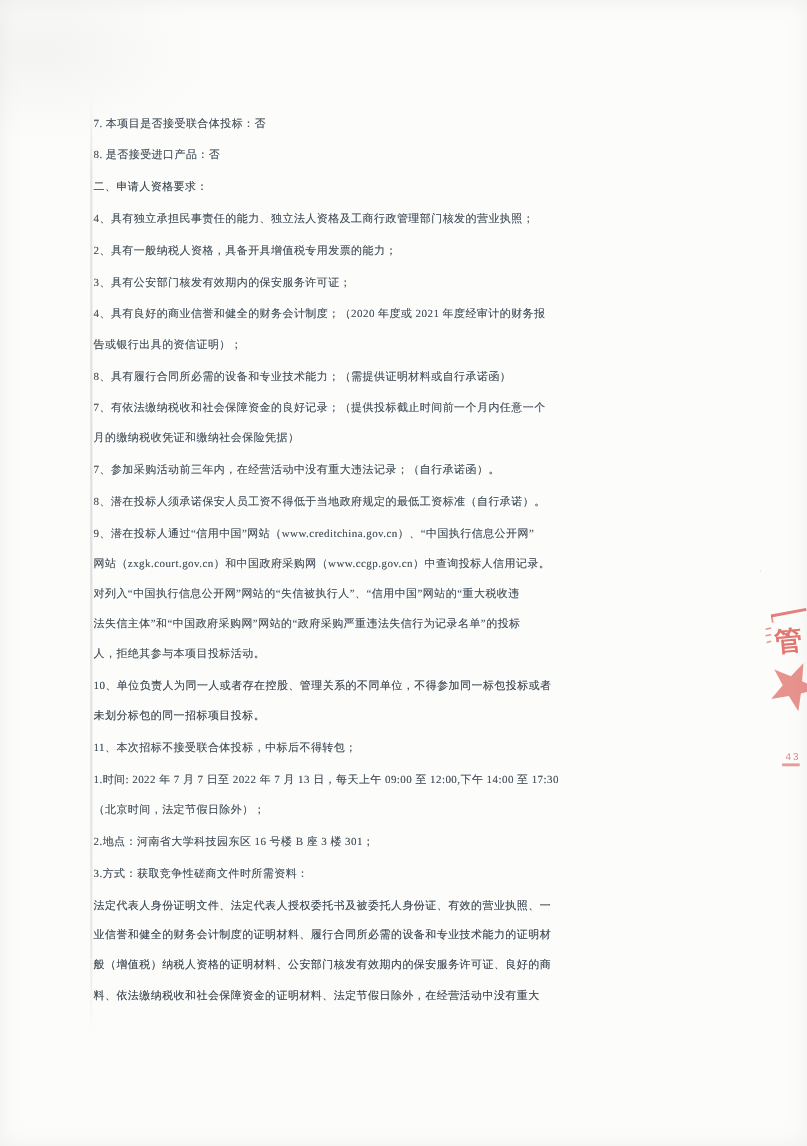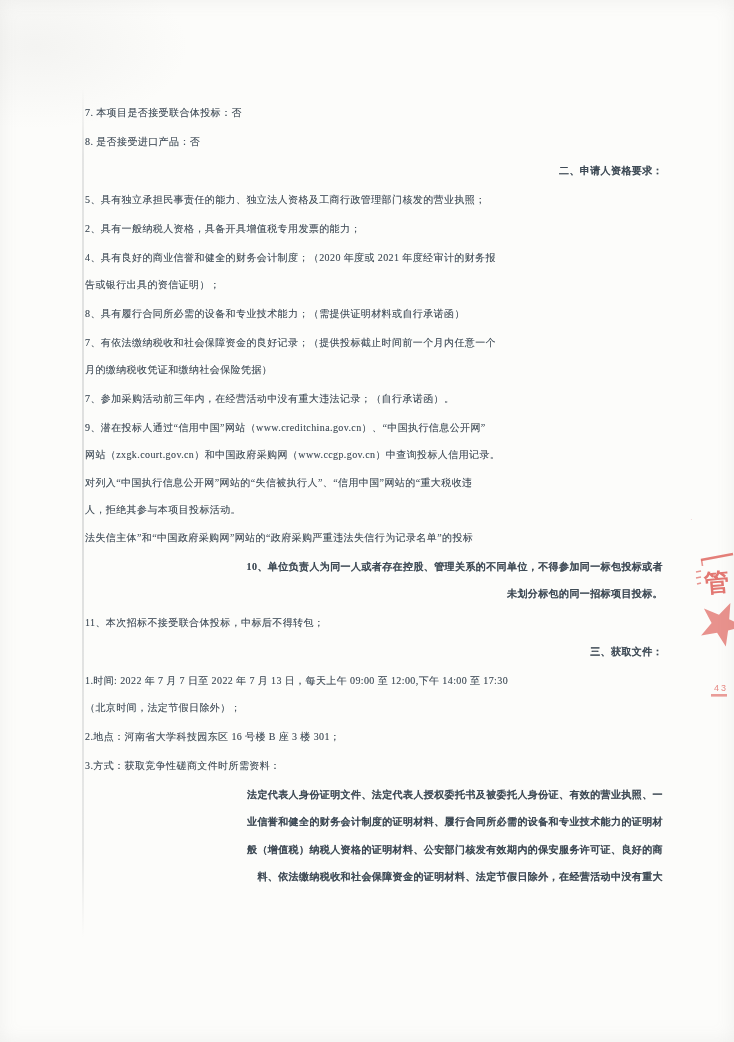--- a/index.html
+++ b/index.html
@@ -41,23 +41,22 @@
     position: absolute;
     left: 85px;
     top: 99px;
     width: 578px;
     color: #48545f;
   }
   .para {
     margin: 0 0 1.5px 0;
   }
   .para.bold .line {
-    font-weight: 700;
+    font-weight: 400;
     color: #3e4a55;
-    text-align: right;
   }
   .line {
     font-size: 10px;
     line-height: 27.4px;
     letter-spacing: 0.4px;
     white-space: nowrap;
     text-shadow: 0 0 0.6px rgba(72,84,95,0.55);
   }
   
   .seal-fragment {
@@ -99,55 +98,58 @@
       <div class="para">
         <div class="line">7. 本项目是否接受联合体投标：否</div>
       </div>
       <div class="para">
         <div class="line">8. 是否接受进口产品：否</div>
       </div>
       <div class="para bold">
         <div class="line">二、申请人资格要求：</div>
       </div>
       <div class="para">
-        <div class="line">5、具有独立承担民事责任的能力、独立法人资格及工商行政管理部门核发的营业执照；</div>
+        <div class="line">4、具有独立承担民事责任的能力、独立法人资格及工商行政管理部门核发的营业执照；</div>
       </div>
       <div class="para">
         <div class="line">2、具有一般纳税人资格，具备开具增值税专用发票的能力；</div>
+      </div>
+      <div class="para">
+        <div class="line">3、具有公安部门核发有效期内的保安服务许可证；</div>
       </div>
       <div class="para">
         <div class="line">4、具有良好的商业信誉和健全的财务会计制度；（2020 年度或 2021 年度经审计的财务报</div>
         <div class="line">告或银行出具的资信证明）；</div>
       </div>
       <div class="para">
         <div class="line">8、具有履行合同所必需的设备和专业技术能力；（需提供证明材料或自行承诺函）</div>
       </div>
       <div class="para">
         <div class="line">7、有依法缴纳税收和社会保障资金的良好记录；（提供投标截止时间前一个月内任意一个</div>
         <div class="line">月的缴纳税收凭证和缴纳社会保险凭据）</div>
       </div>
       <div class="para">
         <div class="line">7、参加采购活动前三年内，在经营活动中没有重大违法记录；（自行承诺函）。</div>
       </div>
       <div class="para">
+        <div class="line">8、潜在投标人须承诺保安人员工资不得低于当地政府规定的最低工资标准（自行承诺）。</div>
+      </div>
+      <div class="para">
         <div class="line">9、潜在投标人通过“信用中国”网站（www.creditchina.gov.cn）、“中国执行信息公开网”</div>
         <div class="line">网站（zxgk.court.gov.cn）和中国政府采购网（www.ccgp.gov.cn）中查询投标人信用记录。</div>
         <div class="line">对列入“中国执行信息公开网”网站的“失信被执行人”、“信用中国”网站的“重大税收违</div>
+        <div class="line">法失信主体”和“中国政府采购网”网站的“政府采购严重违法失信行为记录名单”的投标</div>
         <div class="line">人，拒绝其参与本项目投标活动。</div>
-        <div class="line">法失信主体”和“中国政府采购网”网站的“政府采购严重违法失信行为记录名单”的投标</div>
       </div>
       <div class="para bold">
         <div class="line">10、单位负责人为同一人或者存在控股、管理关系的不同单位，不得参加同一标包投标或者</div>
         <div class="line">未划分标包的同一招标项目投标。</div>
       </div>
       <div class="para">
         <div class="line">11、本次招标不接受联合体投标，中标后不得转包；</div>
-      </div>
-      <div class="para bold">
-        <div class="line">三、获取文件：</div>
       </div>
       <div class="para">
         <div class="line">1.时间: 2022 年 7 月 7 日至 2022 年 7 月 13 日，每天上午 09:00 至 12:00,下午 14:00 至 17:30</div>
         <div class="line">（北京时间，法定节假日除外）；</div>
       </div>
       <div class="para">
         <div class="line">2.地点：河南省大学科技园东区 16 号楼 B 座 3 楼 301；</div>
       </div>
       <div class="para">
         <div class="line">3.方式：获取竞争性磋商文件时所需资料：</div>

